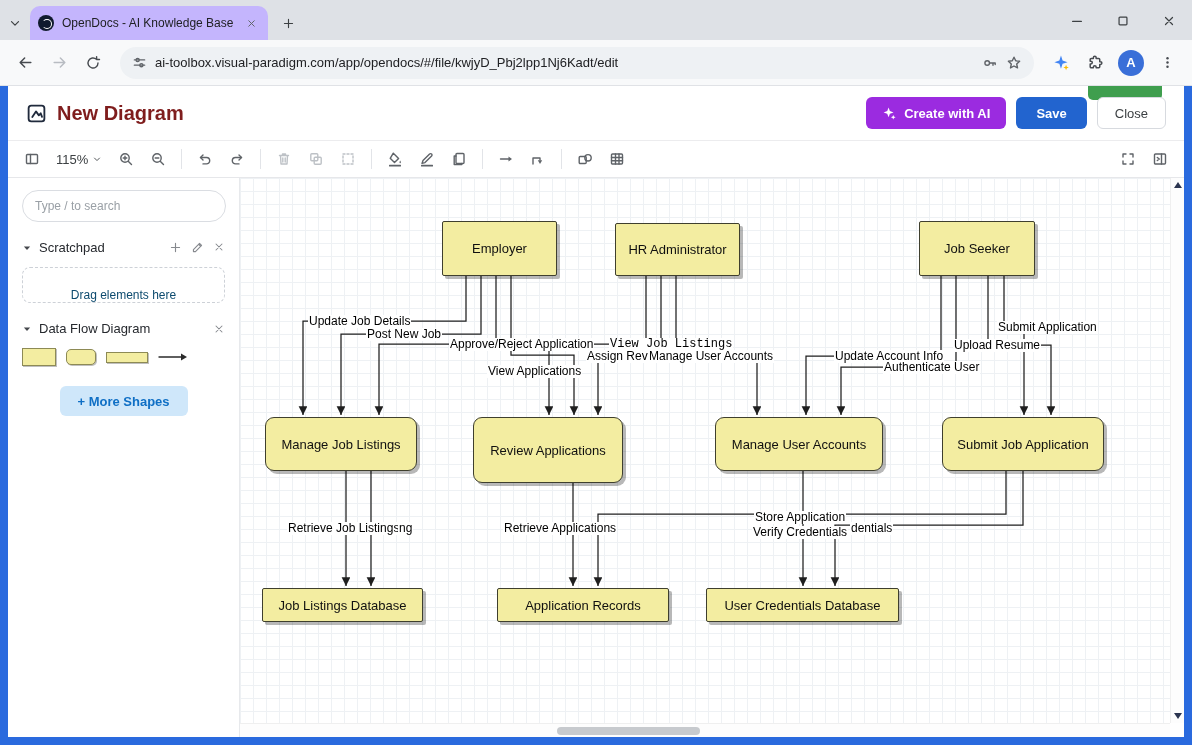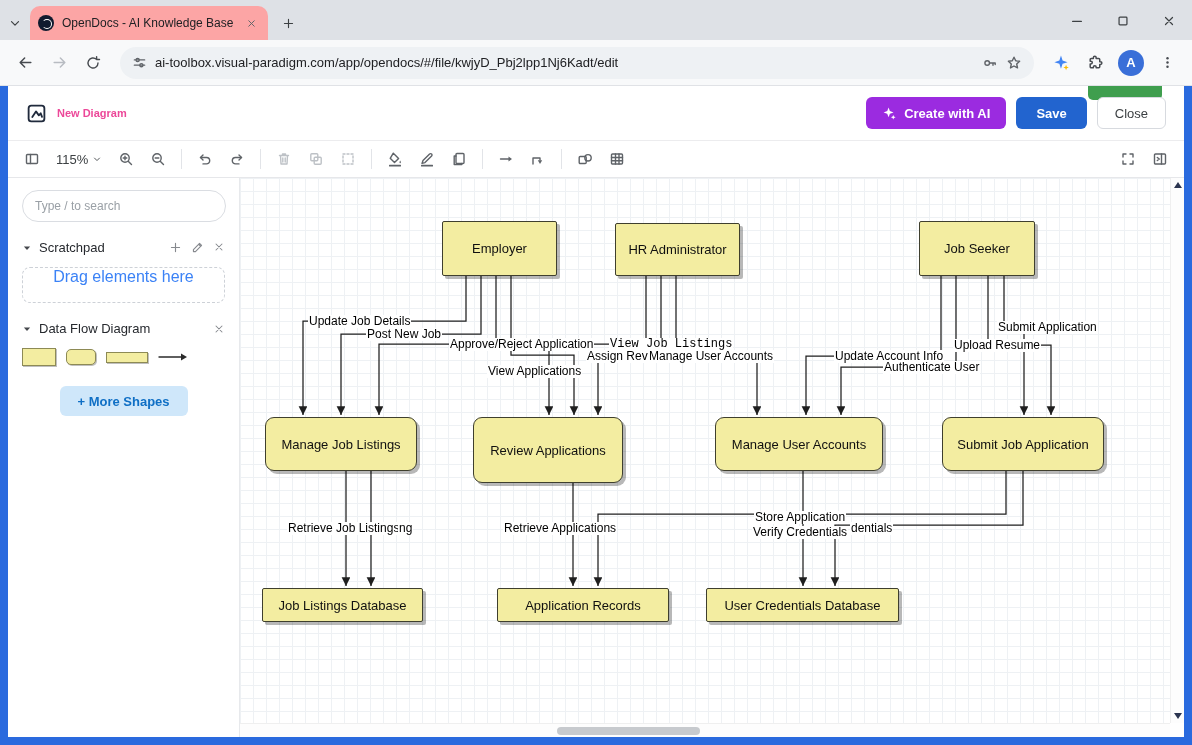--- a/index.html
+++ b/index.html
@@ -13,21 +13,21 @@
 
   
   svg.i{stroke:currentColor;fill:none;stroke-width:1.4;stroke-linecap:round;stroke-linejoin:round;display:block}
   svg.i .f{fill:currentColor;stroke:none}
   svg.ci{display:block}
   .wf{fill:#fff;stroke:none}
 
   
   .tabstrip{height:40px;background:#dee1e6;display:flex;align-items:flex-end;position:relative}
   .tab-chevron{width:30px;height:34px;display:flex;align-items:center;justify-content:center;color:#3c4043;cursor:pointer}
-  .tab{width:238px;height:34px;background:#fca5a5;border-radius:10px 10px 0 0;display:flex;align-items:center;padding:0 8px;gap:8px}
+  .tab{width:238px;height:34px;background:#c4b5fd;border-radius:10px 10px 0 0;display:flex;align-items:center;padding:0 8px;gap:8px}
   .favicon{width:16px;height:16px;border-radius:50%;background:#101a2e;position:relative;flex:none}
   .favicon:after{content:"";position:absolute;left:4px;top:4px;width:8px;height:8px;border-radius:50%;border:1.6px solid #fff;border-left-color:transparent}
   .tab-title{font-size:12px;color:#202124;white-space:nowrap;overflow:hidden;text-overflow:ellipsis;flex:1}
   .tab-close{width:18px;height:18px;border-radius:50%;display:flex;align-items:center;justify-content:center;color:#5f6368;flex:none}
   .newtab{width:28px;height:28px;margin:0 0 3px 6px;display:flex;align-items:center;justify-content:center;color:#3c4043;border-radius:50%}
   .ts-spacer{flex:1}
   .winctl{width:46px;height:38px;display:flex;align-items:center;justify-content:center;color:#3c4043}
 
   .addressbar{height:46px;background:#f8f9fa;display:flex;align-items:center;padding:0 10px;gap:4px;border-bottom:1px solid #e0e2e6}
   .nav-ic{width:30px;height:30px;display:flex;align-items:center;justify-content:center;color:#474b50;border-radius:50%}
@@ -36,21 +36,21 @@
   .omni-url{font-size:13px;color:#202124;white-space:nowrap;overflow:hidden;text-overflow:ellipsis;flex:1}
   .omni-ic{color:#5f6368;flex:none;display:flex}
   .avatar{width:26px;height:26px;border-radius:50%;background:#3a6fd8;color:#fff;font-size:13px;font-weight:700;display:flex;align-items:center;justify-content:center;margin:0 4px}
 
   
   .app{height:659px;background:#fff;border-left:8px solid var(--frame_blue);border-right:8px solid var(--frame_blue);border-bottom:8px solid var(--frame_blue);position:relative;display:flex;flex-direction:column}
   .green-peek{position:absolute;top:0;right:22px;width:74px;height:14px;background:var(--green_peek);border-radius:0 0 5px 5px;z-index:0}
 
   .app-header{height:54px;display:flex;align-items:center;padding:0 18px;gap:10px;position:relative;z-index:1}
   .hdr-icon{color:#202a3c;display:flex}
-  .page-title{font-size:11px;font-weight:700;color:#ec4899}
+  .page-title{font-size:20px;font-weight:700;color:#7f1d1d}
   .hdr-spacer{flex:1}
   .btn{height:32px;border-radius:6px;font-size:13px;font-weight:600;display:flex;align-items:center;justify-content:center;padding:0 16px;cursor:pointer;border:none;gap:7px;font-family:inherit}
   .btn.ai{background:var(--accent_purple);color:#fff}
   .btn.save{background:var(--save_blue);color:#fff;padding:0 20px}
   .btn.close{background:#fff;color:#3c4043;border:1px solid #d7dadf;font-weight:400;padding:0 17px}
 
   .app-toolbar{height:38px;border-top:1px solid #ececee;border-bottom:1px solid #e6e7ea;display:flex;align-items:center;padding:0 10px;gap:4px}
   .ticon{width:28px;height:26px;display:flex;align-items:center;justify-content:center;color:#5f6368;border-radius:4px;cursor:pointer}
   .ticon.dis{color:#bdc1c6}
   .tb-div{width:1px;height:20px;background:#e2e4e8;margin:0 5px}
@@ -60,21 +60,21 @@
   .app-body{flex:1;display:flex;min-height:0}
 
   
   .sidebar{width:232px;border-right:1px solid #e7e9ec;padding-top:12px;flex:none;background:#fff}
   .search{margin:0 14px;height:32px;border:1px solid #dadde2;border-radius:16px;display:flex;align-items:center;padding:0 12px;width:204px;font-size:12px;color:#202124;outline:none;background:#fff;font-family:inherit}
   .search::placeholder{color:#9aa0a6}
   .sect-hdr{margin:18px 14px 0;display:flex;align-items:center;gap:7px;font-size:13px;color:#26292e;font-weight:500}
   .sect-hdr .caret{color:#45484d;display:flex}
   .sect-tools{margin-left:auto;display:flex;gap:9px;color:#86898e}
   .sect-tools span{display:flex;cursor:pointer}
-  .dropzone{margin:12px 14px;border:1px dashed #cdd1d7;border-radius:8px;height:36px;display:flex;align-items:flex-start;justify-content:center;font-size:16px;color:#3b82f6}
+  .dropzone{margin:12px 14px;border:1px dashed #cdd1d7;border-radius:8px;height:36px;display:flex;align-items:flex-end;justify-content:center;font-size:12px;color:#0c4a6e}
   .thumbs{margin:12px 14px;display:flex;align-items:center;gap:10px}
   .th{background:var(--shape_fill);border:1px solid #8d8a55;box-shadow:1px 1px 0 rgba(0,0,0,.25)}
   .th.entity{width:34px;height:18px}
   .th.process{width:30px;height:16px;border-radius:5px}
   .th.datastore{width:42px;height:11px}
   .more-shapes{margin:20px auto 0;width:128px;height:30px;border-radius:6px;background:var(--more_shapes_bg);color:var(--more_shapes_text);font-size:13px;font-weight:600;display:flex;align-items:center;justify-content:center;cursor:pointer}
 
   
   .canvas{flex:1;position:relative;overflow:hidden;background-color:#fff;
     background-image:linear-gradient(#eef1f4 1px,transparent 1px),linear-gradient(90deg,#eef1f4 1px,transparent 1px);

